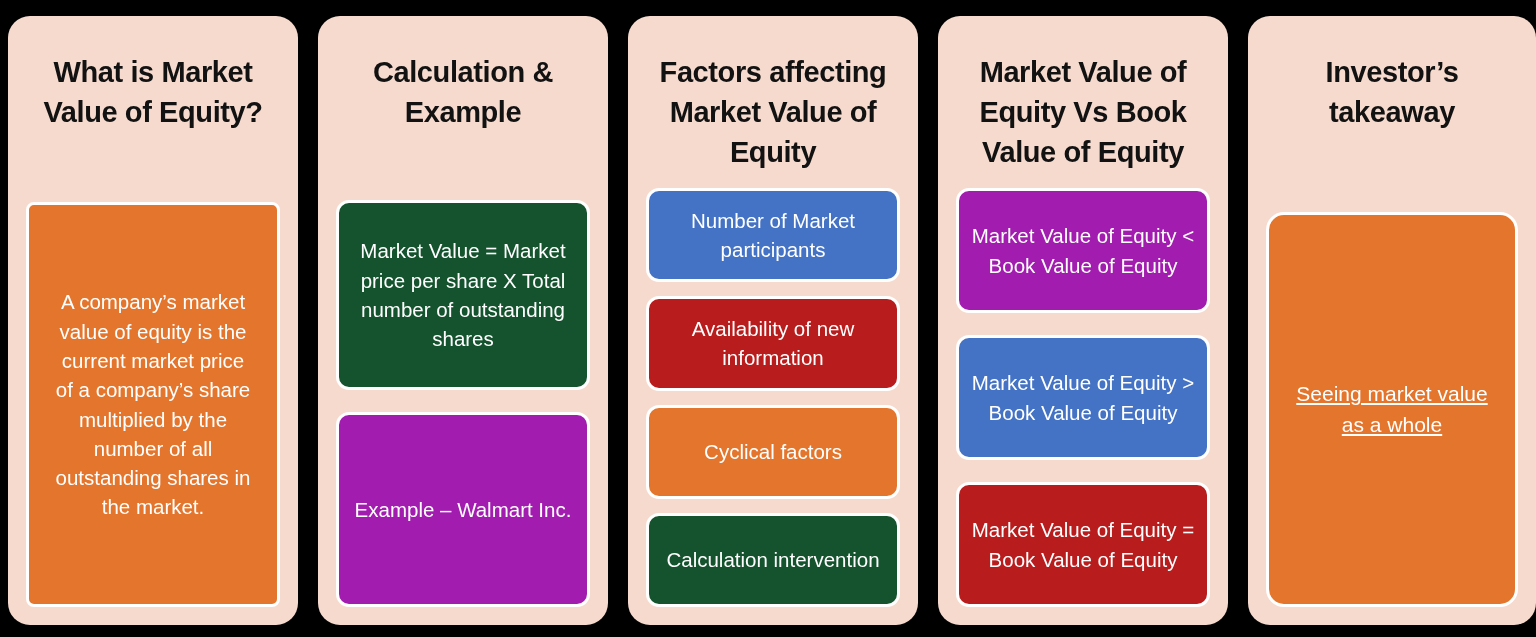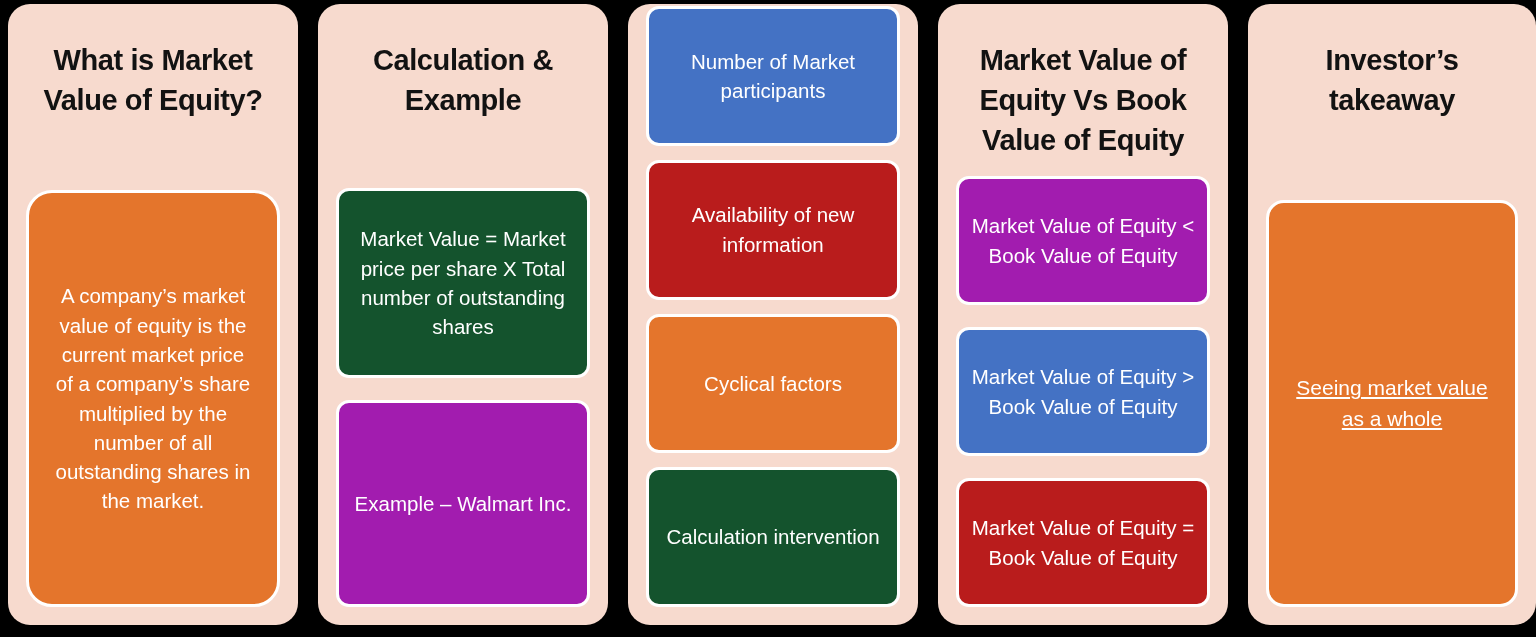--- a/index.html
+++ b/index.html
@@ -26,20 +26,21 @@
 
   .column {
     position: relative;
     flex: 0 0 290px;
     background: #F7DACE;
     border-radius: 22px;
     display: flex;
     flex-direction: column;
     align-items: center;
     padding: 0 18px;
+    margin-top: 12px;
   }
 
   .column.last {
     flex: 0 0 288px;
   }
 
   .col-heading {
     width: 100%;
     text-align: center;
     font-weight: bold;
@@ -78,21 +79,21 @@
   
   .c-orange { background: #E4752C; }
   .c-gray   { background: #14532d; }
   .c-yellow { background: #a21caf; }
   .c-blue   { background: #4472C4; }
   .c-green  { background: #b91c1c; }
 
   
   .col1-box {
     flex: 1 1 auto;
-    border-radius: 26px;
+    border-radius: 8px;
     margin-top: 16px;
   }
   .col1-box .box-text { max-width: 200px; }
 
   
   .col2 .col-body { gap: 22px; padding-top: 14px; }
   .col2 .b-formula { flex: 0 0 190px; align-items: center; }
   .col2 .b-example { flex: 1 1 auto; align-items: center; }
 
   
@@ -135,20 +136,21 @@
       <div class="box c-gray b-formula">
         <span class="box-text">Market Value = Market price per share X Total number of outstanding shares</span>
       </div>
       <div class="box c-yellow b-example">
         <span class="box-text">Example – Walmart Inc.</span>
       </div>
     </div>
   </div>
 
   <div class="column col3">
+    <div class="col-heading">Factors affecting Market Value of Equity</div>
     <div class="col-body">
       <div class="box c-blue">
         <span class="box-text">Number of Market participants</span>
       </div>
       <div class="box c-green">
         <span class="box-text">Availability of new information</span>
       </div>
       <div class="box c-orange">
         <span class="box-text">Cyclical factors</span>
       </div>

